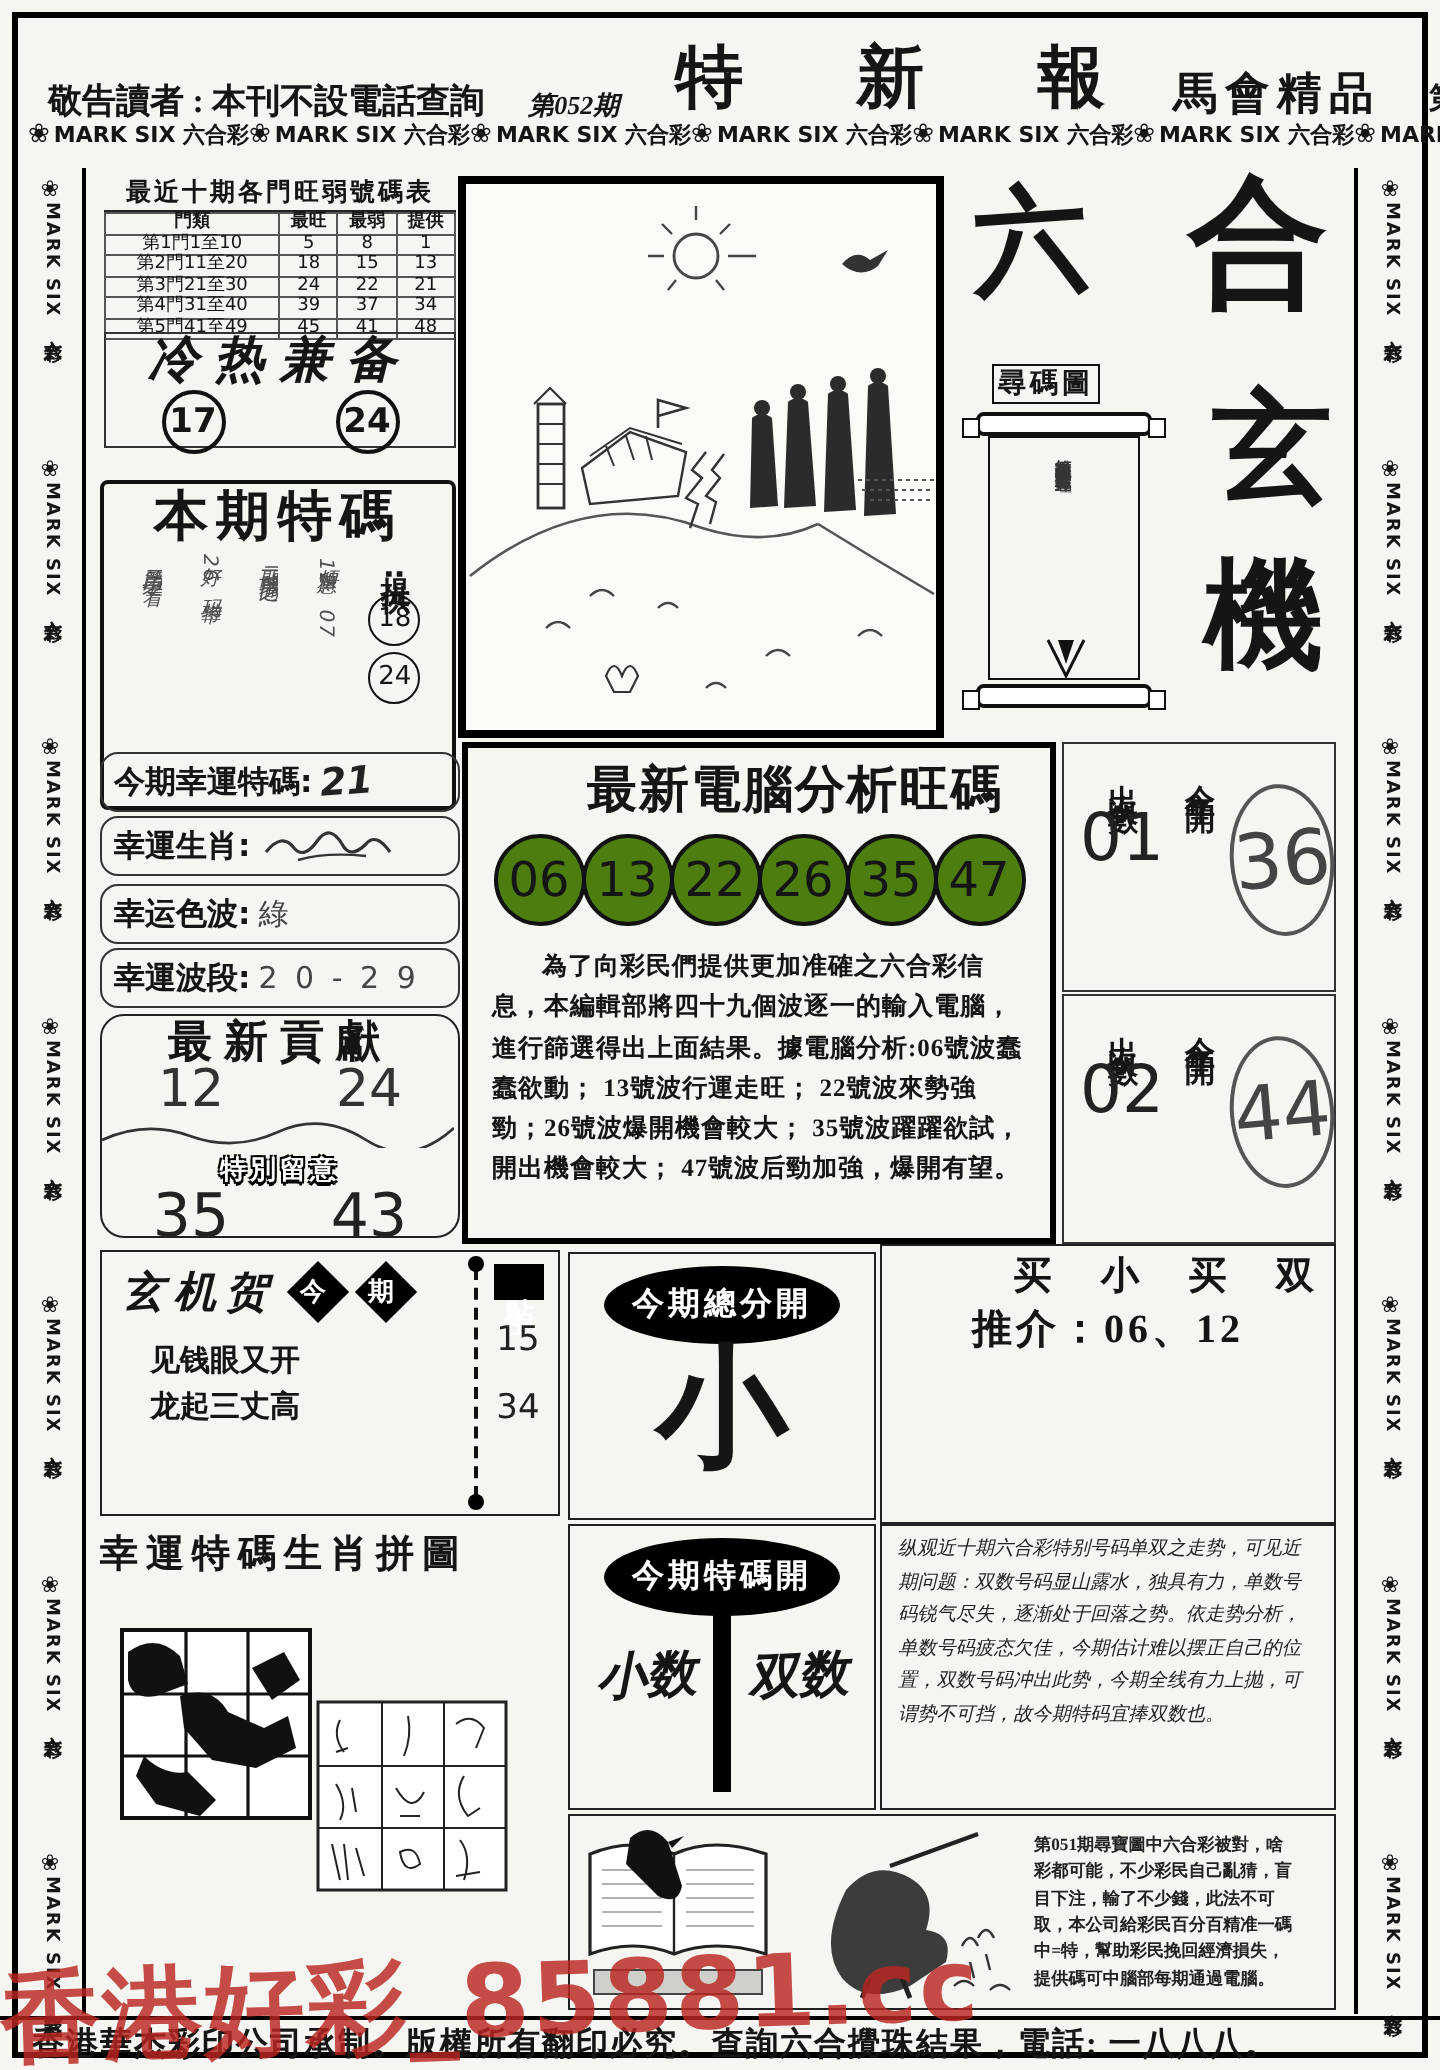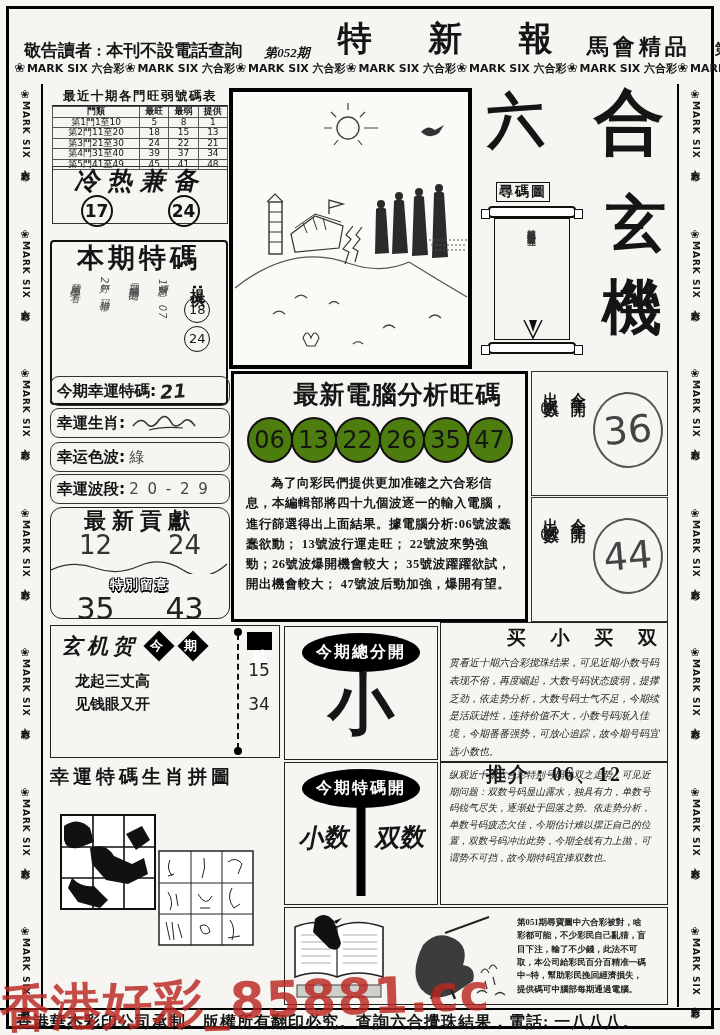--- a/index.html
+++ b/index.html
@@ -98,21 +98,21 @@
   .computer{left:231px;top:371px;width:297px;height:251px;border:3px solid #000;}
   .comp-title{text-align:center;font-size:25px;font-weight:900;letter-spacing:1px;margin-top:4px;padding-left:36px;}
   .comp-nums{display:flex;justify-content:center;margin-top:6px;}
   .comp-nums .circle{width:42px;height:42px;font-size:24px;font-weight:400;border-width:2.5px;margin:0 -1px;background:#4d7c0f;}
   .comp-text{padding:10px 12px 0;font-size:12.5px;font-weight:700;line-height:1.62;text-indent:2em;letter-spacing:.5px;}
 
   .yearopen{left:531px;width:137px;height:125px;border:1.5px solid #333;display:flex;align-items:flex-start;padding:8px 4px;box-sizing:border-box;}
   .yo-cols{display:flex;gap:8px;margin-left:4px;}
   .yo-col1{display:flex;flex-direction:column;align-items:center;}
   .yo-vlab{writing-mode:vertical-rl;font-size:15px;font-weight:700;letter-spacing:5px;}
-  .yo-count{font-size:16px;margin-top:4px;color:#222;}
+  .yo-count{font-size:33px;margin-top:4px;color:#222;}
   .yo-circle{margin:12px 0 0 6px;width:72px;height:72px;border:2px solid #555;border-radius:50%;display:flex;align-items:center;justify-content:center;font-size:38px;color:#444;transform:rotate(-5deg);}
 
   .buysmall{left:440px;top:622px;width:228px;height:140px;border:1px solid #222;}
   .bs-title{text-align:right;font-size:19px;font-weight:700;letter-spacing:10px;margin-top:2px;}
   .bs-body{padding:3px 8px 0;font-size:10px;font-style:italic;line-height:1.78;color:#222;}
   .rec{text-align:center;font-size:20px;font-weight:800;letter-spacing:2px;}
 
   .totalopen{left:284px;top:626px;width:154px;height:134px;border:1px solid #222;text-align:center;}
   .badge{display:inline-block;background:#000;color:#fff;border-radius:50%;padding:9px 14px;font-size:16px;font-weight:800;letter-spacing:2px;margin-top:6px;white-space:nowrap;}
   .to-val{font-size:66px;font-weight:600;line-height:1;margin-top:0;}
@@ -329,22 +329,22 @@
       <div class="mys-title serif">
         <span>玄机贺</span>
         <span class="diamond">
             <span>今</span>
           </span>
         <span class="diamond">
             <span>期</span>
           </span>
       </div>
       <div class="poem serif">
+        <div>见钱眼又开</div>
         <div>龙起三丈高</div>
-        <div>见钱眼又开</div>
       </div>
     </div>
     <div class="dashline"></div>
     <div class="tips">
       <span class="tips-label">贴士</span>
       <span class="tips-num">15</span>
       <span class="tips-num">34</span>
     </div>
   </div>
 
@@ -450,21 +450,20 @@
         <span class="yo-vlab">出次數</span>
         <span class="yo-count">02</span>
       </div>
       <span class="yo-vlab">今年開</span>
     </div>
     <div class="yo-circle">44</div>
   </div>
 
   <div class="box buysmall">
     <div class="bs-title serif">买 小 买 双</div>
-    <div class="bs-body serif">贯看近十期六合彩搅珠结果，可见近期小数号码表现不俗，再度崛起，大数号码状态疲弱，提撑乏劲，依走势分析，大数号码士气不足，今期续是活跃进性，连持价值不大，小数号码渐入佳境，今期番番强势，可放心追踪，故今期号码宜选小数也。</div>
     <div class="rec serif">推介：06、12</div>
   </div>
 
   <div class="box totalopen">
     <span class="badge">今期總分開</span>
     <div class="to-val serif">小</div>
   </div>
 
   <div class="box specialopen">
     <span class="badge">今期特碼開</span>

